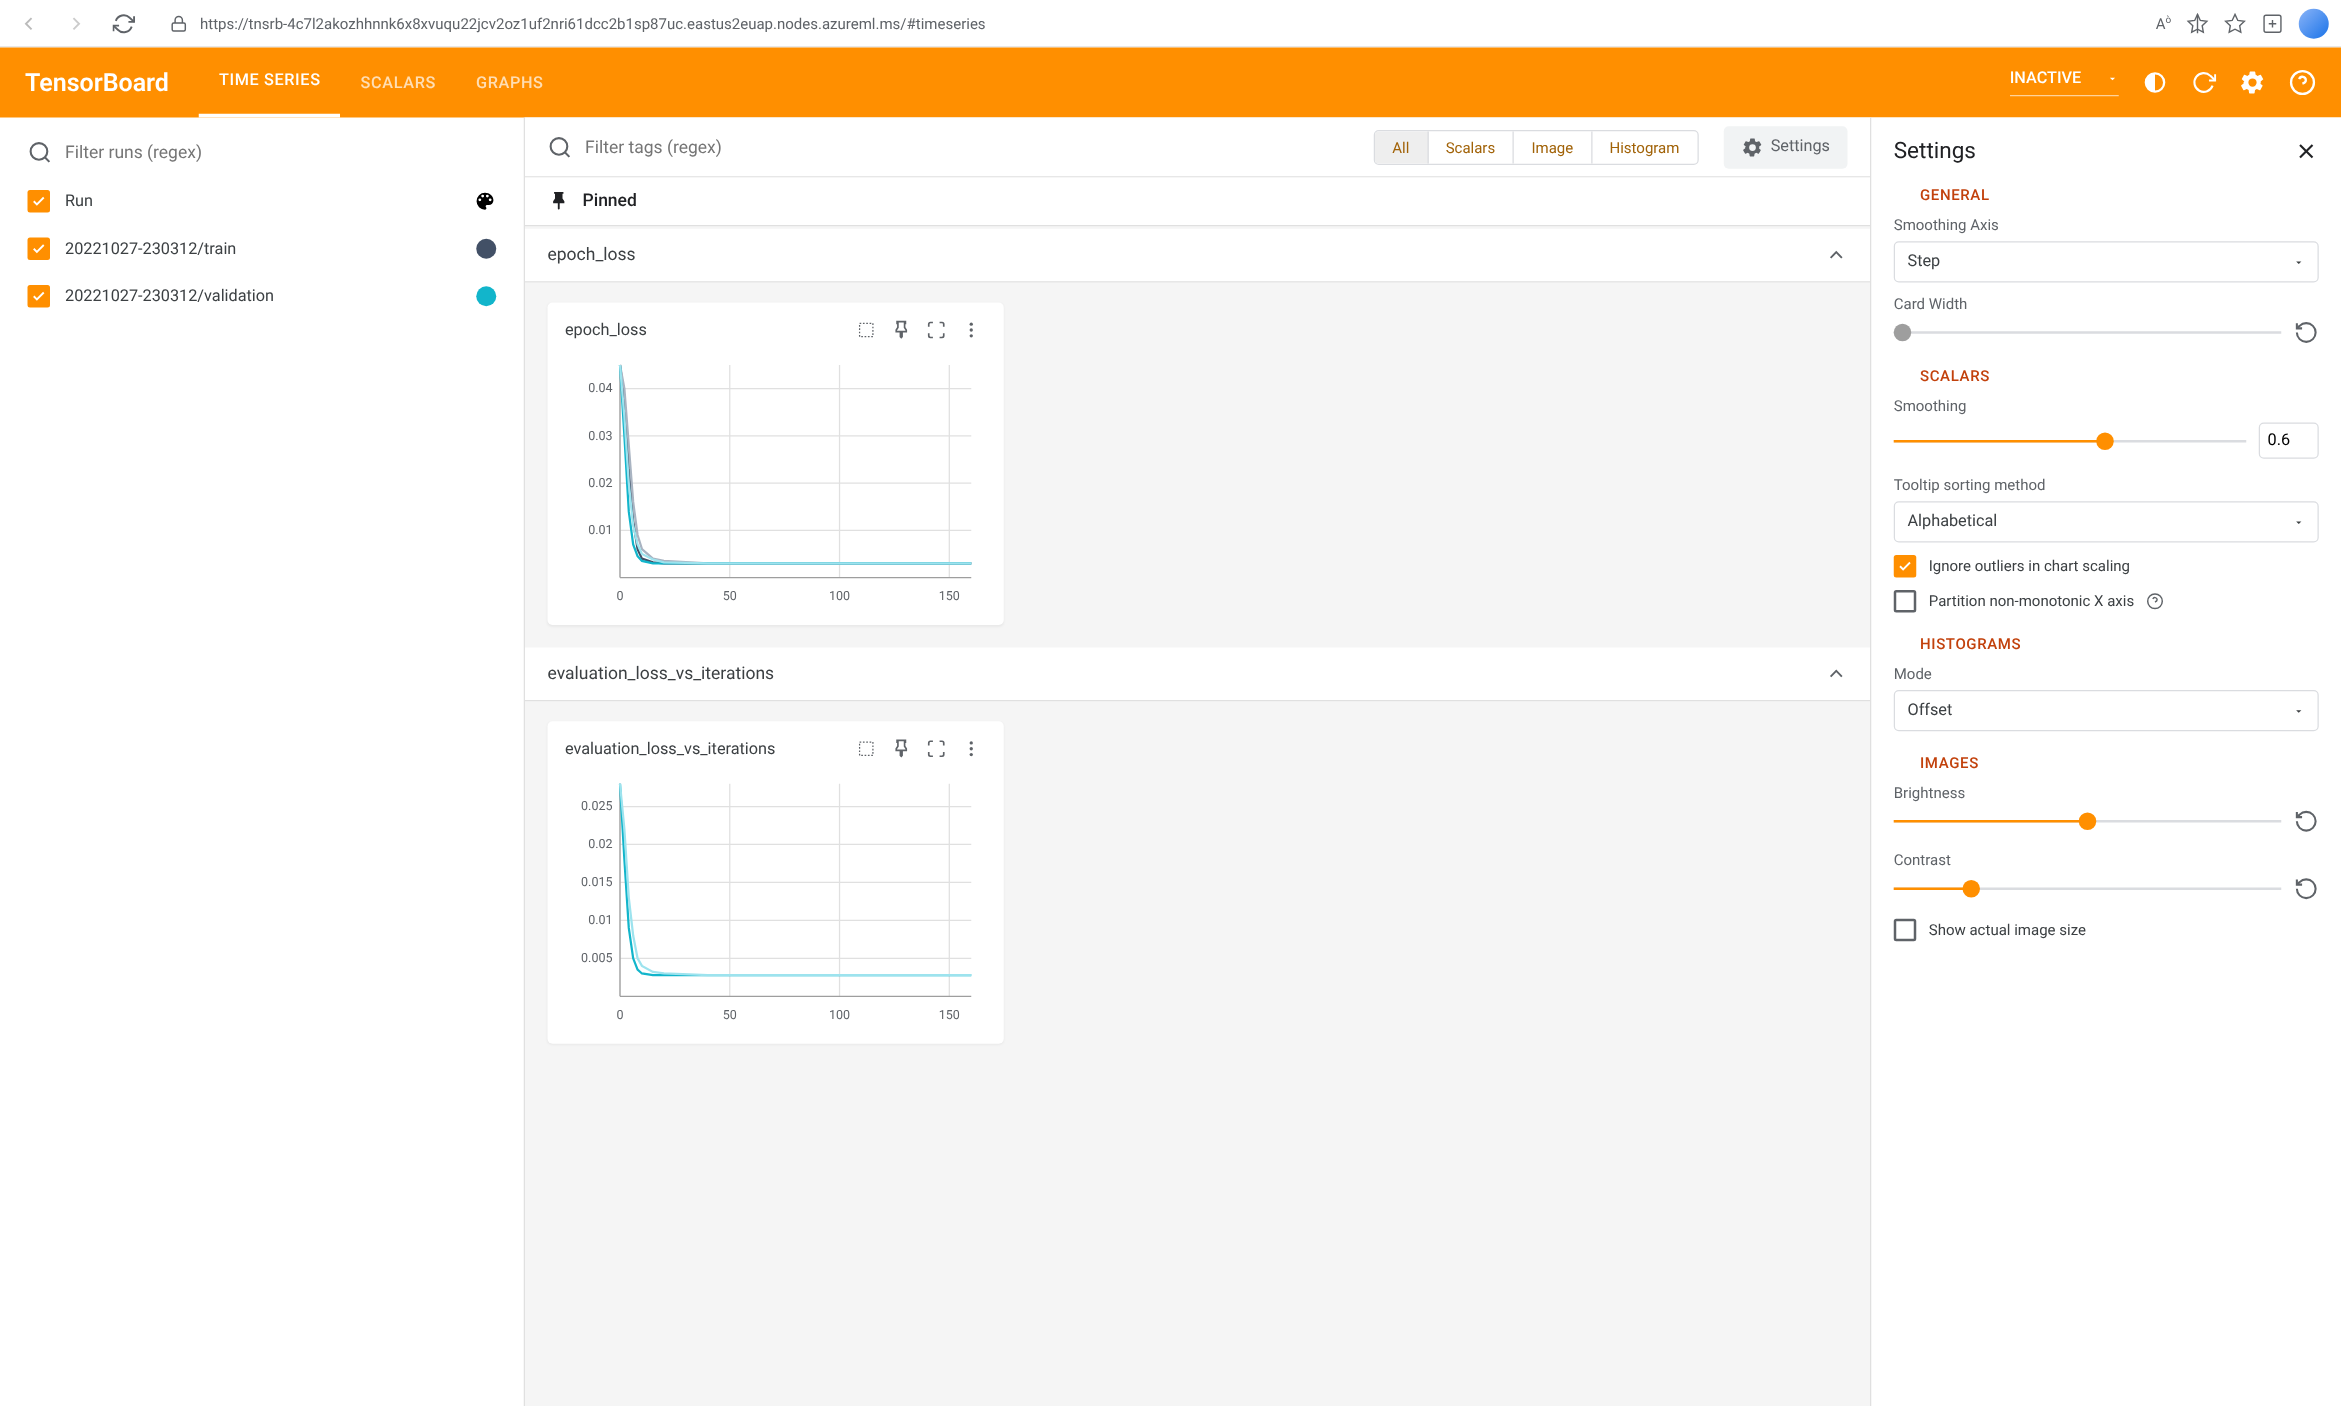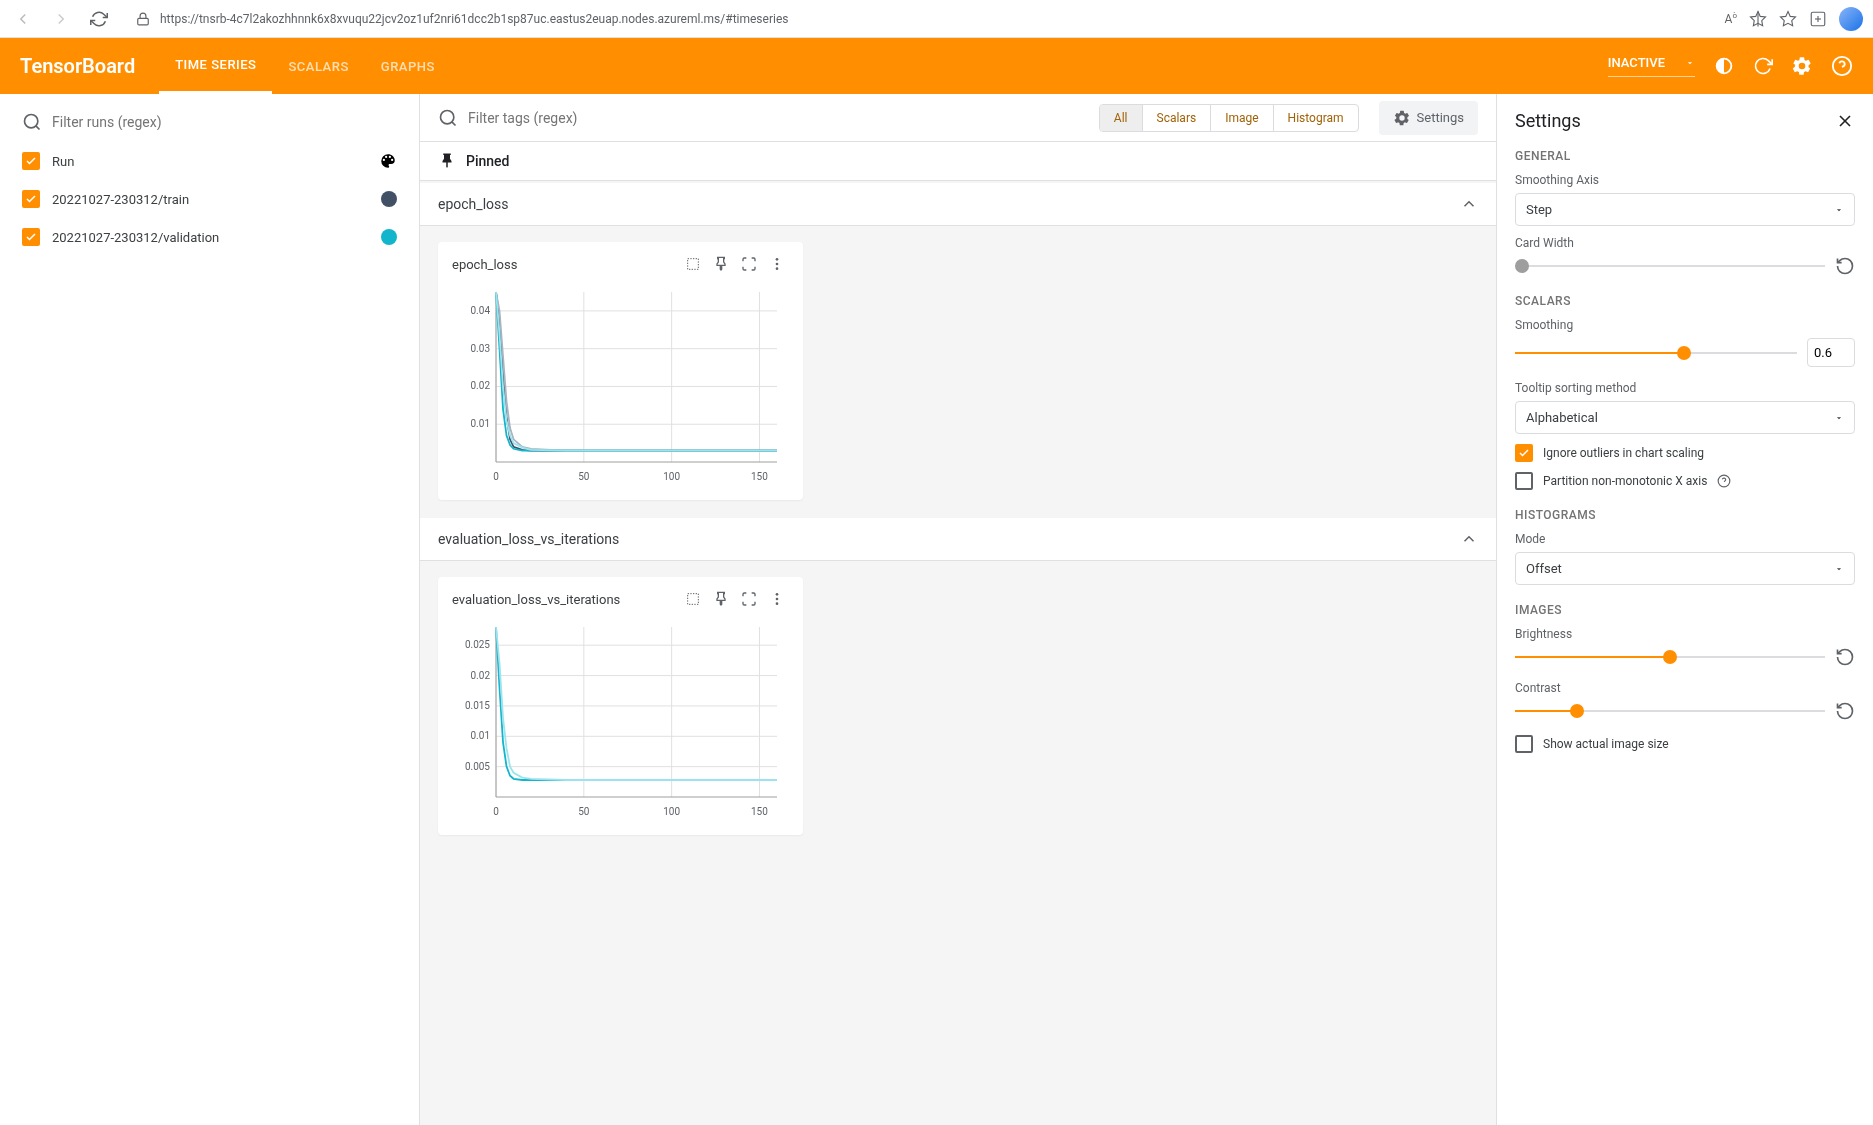--- a/index.html
+++ b/index.html
@@ -55,21 +55,21 @@
     .card-area { padding: 16px 18px; }
     .card { background: #fff; border-radius: 4px; width: 365px; box-shadow: 0 1px 2px rgba(0,0,0,0.05); }
     .card-header { display: flex; align-items: center; padding: 10px 14px; gap: 4px; }
     .card-title { flex: 1; font-size: 13px; color: #3c4043; }
     .card-icon { width: 24px; height: 24px; display: flex; align-items: center; justify-content: center; color: #5f6368; cursor: pointer; }
     .chart { padding: 0 14px 14px 14px; }
     
     
     .settings-header { display: flex; justify-content: space-between; align-items: center; margin-bottom: 18px; }
     .settings-header h2 { font-size: 18px; font-weight: 400; }
-    .section-label { font-size: 12px; font-weight: 500; color: #737373; text-transform: uppercase; letter-spacing: 0.5px; margin-bottom: 10px; margin-top: 18px; }
+    .section-label { font-size: 12px; font-weight: 500; color: #c2410c; text-transform: uppercase; letter-spacing: 0.5px; margin-bottom: 10px; margin-top: 18px; margin-left: 21px; }
     .field-label { font-size: 12px; color: #5f6368; margin-bottom: 6px; }
     .select { width: 100%; padding: 8px 10px; border: 1px solid #dadce0; border-radius: 4px; font-size: 13px; color: #3c4043; background: #fff; display: flex; justify-content: space-between; align-items: center; cursor: pointer; margin-bottom: 10px; }
     .slider-row { display: flex; align-items: center; gap: 10px; margin-bottom: 14px; }
     .slider { flex: 1; height: 2px; background: #dadce0; position: relative; }
     .slider-fill { height: 2px; background: #ff8f00; }
     .slider-thumb { position: absolute; top: -6px; width: 14px; height: 14px; background: #ff8f00; border-radius: 50%; cursor: pointer; }
     .slider-thumb.grey { background: #9e9e9e; }
     .num-input { width: 48px; padding: 6px; border: 1px solid #dadce0; border-radius: 4px; font-size: 13px; }
     .checkbox-row { display: flex; align-items: center; gap: 10px; font-size: 12px; color: #3c4043; margin-bottom: 10px; }
     .cb-empty { width: 18px; height: 18px; border: 2px solid #5f6368; border-radius: 2px; cursor: pointer; }

